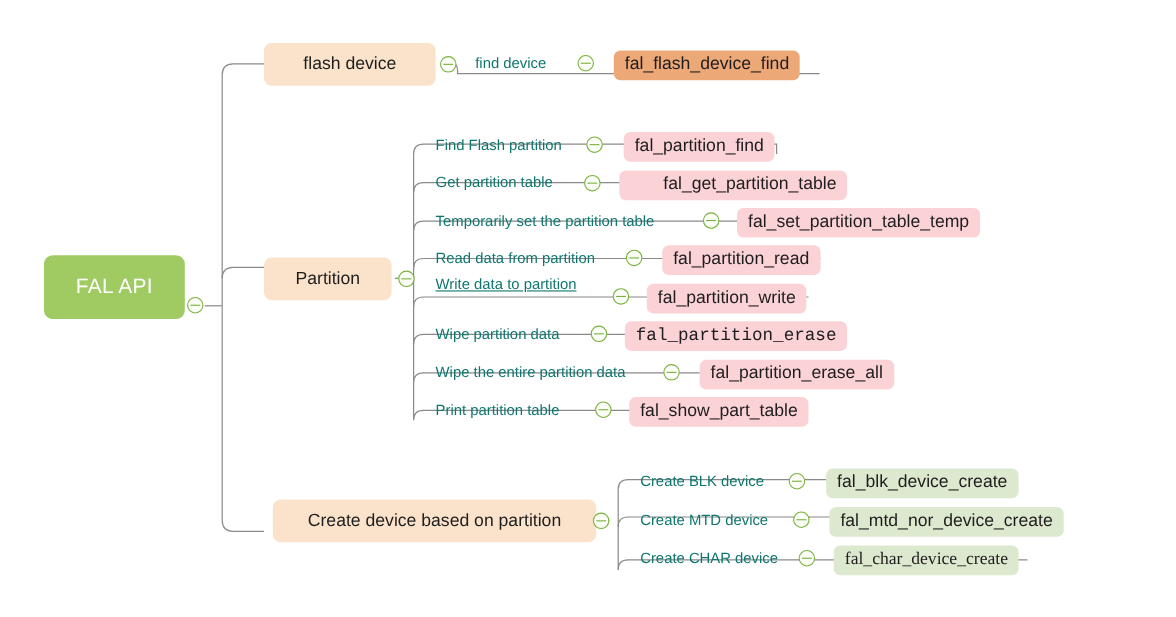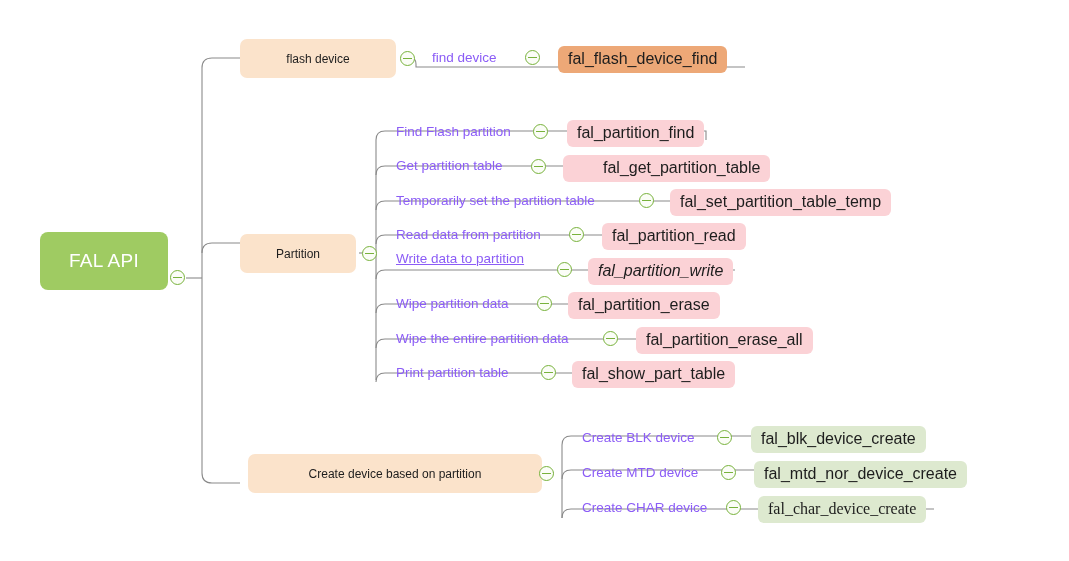--- a/index.html
+++ b/index.html
@@ -43,28 +43,28 @@
     border-radius: 8px;
     font-size: 19px;
     letter-spacing: 0.3px;
     padding: 0 18px;
   }
   
   .topic-node {
     background: #fbe3cb;
     color: #1d1d1d;
     border-radius: 7px;
-    font-size: 12px;
+    font-size: 16px;
     padding: 0 16px;
   }
   
   .leaf-label {
     position: absolute;
     white-space: nowrap;
-    color: #8b5cf6;
+    color: #0f766e;
     font-size: 13.5px;
     line-height: 1;
   }
   
   .badge {
     position: absolute;
     white-space: nowrap;
     border-radius: 6px;
     font-size: 16px;
     line-height: 1;
@@ -174,25 +174,25 @@
   <div class="leaf-label" style="left:396px; top:194px;">Temporarily set the partition table</div>
   <div class="collapse-icon" style="left:639px; top:193px;"></div>
   <div class="badge pink" style="left:670px; top:189px;">fal_set_partition_table_temp</div>
 
   <div class="leaf-label" style="left:396px; top:228px;">Read data from partition</div>
   <div class="collapse-icon" style="left:569px; top:227px;"></div>
   <div class="badge pink" style="left:602px; top:223px;">fal_partition_read</div>
 
   <div class="leaf-label" style="left:396px; top:252px;text-decoration:underline;">Write data to partition</div>
   <div class="collapse-icon" style="left:557px; top:262px;"></div>
-  <div class="badge pink" style="left:588px; top:258px;font-style:italic;">fal_partition_write</div>
+  <div class="badge pink" style="left:588px; top:258px;">fal_partition_write</div>
 
   <div class="leaf-label" style="left:396px; top:297px;">Wipe partition data</div>
   <div class="collapse-icon" style="left:537px; top:296px;"></div>
-  <div class="badge pink" style="left:568px; top:292px;">fal_partition_erase</div>
+  <div class="badge pink" style="left:568px; top:292px;font-family:Liberation Mono, monospace;">fal_partition_erase</div>
 
   <div class="leaf-label" style="left:396px; top:332px;">Wipe the entire partition data</div>
   <div class="collapse-icon" style="left:603px; top:331px;"></div>
   <div class="badge pink" style="left:636px; top:327px;">fal_partition_erase_all</div>
 
   <div class="leaf-label" style="left:396px; top:366px;">Print partition table</div>
   <div class="collapse-icon" style="left:541px; top:365px;"></div>
   <div class="badge pink" style="left:572px; top:361px;">fal_show_part_table</div>
 
   <div class="node topic-node" style="left:248px; top:454px; width:294px; height:39px;">

